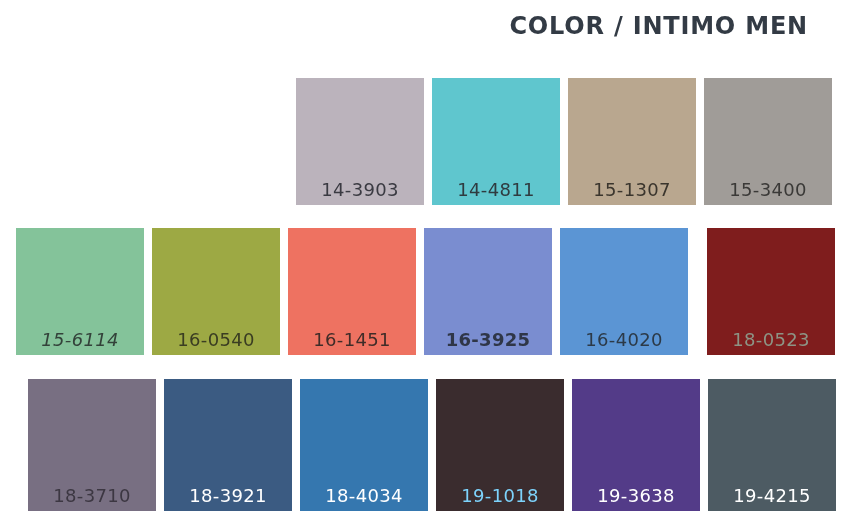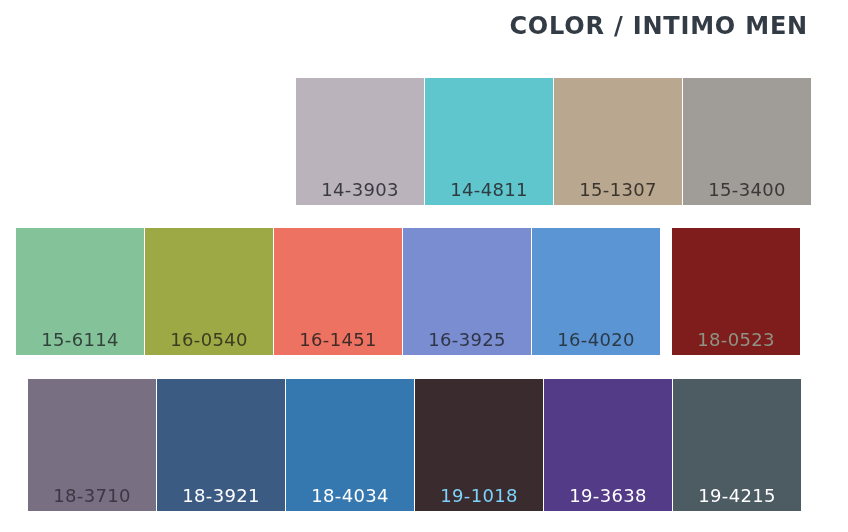--- a/index.html
+++ b/index.html
@@ -40,21 +40,21 @@
     letter-spacing: 0.8px;
     color: #333b45;
     line-height: 1;
     white-space: nowrap;
   }
 
   
   .row {
     position: absolute;
     display: flex;
-    gap: 1px;
+    gap: 8px;
   }
   .row-1 { left: 296px; top: 78px; }
   .row-2 { left: 16px;  top: 228px; }
   .row-3 { left: 16px;  top: 379px; padding-left: 12px; }
 
   
   .swatch {
     position: relative;
     width: 128px;
     height: 127px;
@@ -94,31 +94,31 @@
         <span class="swatch-label" style="color: rgb(47, 59, 64);">14-4811</span>
       </div>
       <div class="swatch" style="background: rgb(185, 167, 143);">
         <span class="swatch-label" style="color: rgb(58, 53, 45);">15-1307</span>
       </div>
       <div class="swatch" style="background: rgb(160, 156, 152);">
         <span class="swatch-label" style="color: rgb(58, 57, 55);">15-3400</span>
       </div>
     </div>
   <div class="row row-2">
-      <div class="swatch" style="background: rgb(132, 195, 154);">
+      <div class="swatch" style="background: rgb(132, 195, 154); font-style: italic;">
         <span class="swatch-label" style="color: rgb(51, 66, 58);">15-6114</span>
       </div>
       <div class="swatch" style="background: rgb(157, 169, 68);">
         <span class="swatch-label" style="color: rgb(58, 61, 34);">16-0540</span>
       </div>
       <div class="swatch" style="background: rgb(238, 114, 97);">
         <span class="swatch-label" style="color: rgb(63, 44, 40);">16-1451</span>
       </div>
       <div class="swatch" style="background: rgb(122, 141, 208);">
-        <span class="swatch-label" style="color: rgb(47, 54, 71);">16-3925</span>
+        <span class="swatch-label" style="color: rgb(47, 54, 71); font-weight: bold;">16-3925</span>
       </div>
       <div class="swatch" style="background: rgb(91, 149, 212);">
         <span class="swatch-label" style="color: rgb(44, 58, 72);">16-4020</span>
       </div>
       <div class="swatch" style="background: #7f1d1d; margin-left: 11px;">
         <span class="swatch-label" style="color: rgb(141, 148, 133);">18-0523</span>
       </div>
     </div>
   <div class="row row-3">
       <div class="swatch" style="background: rgb(120, 111, 130);">

